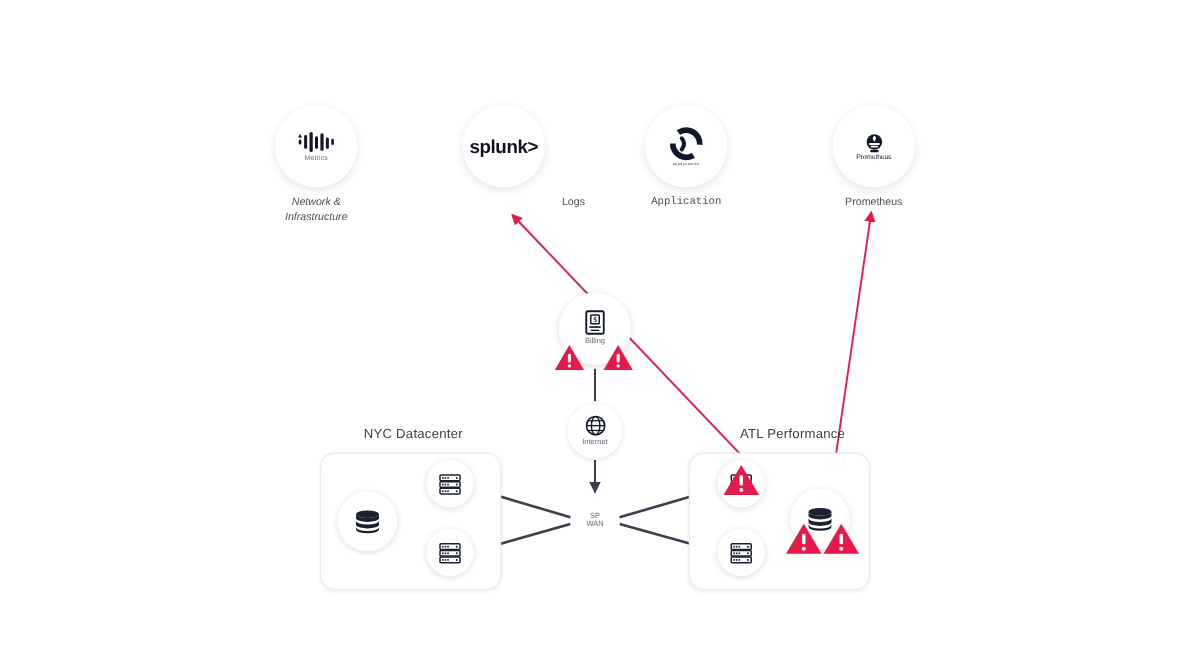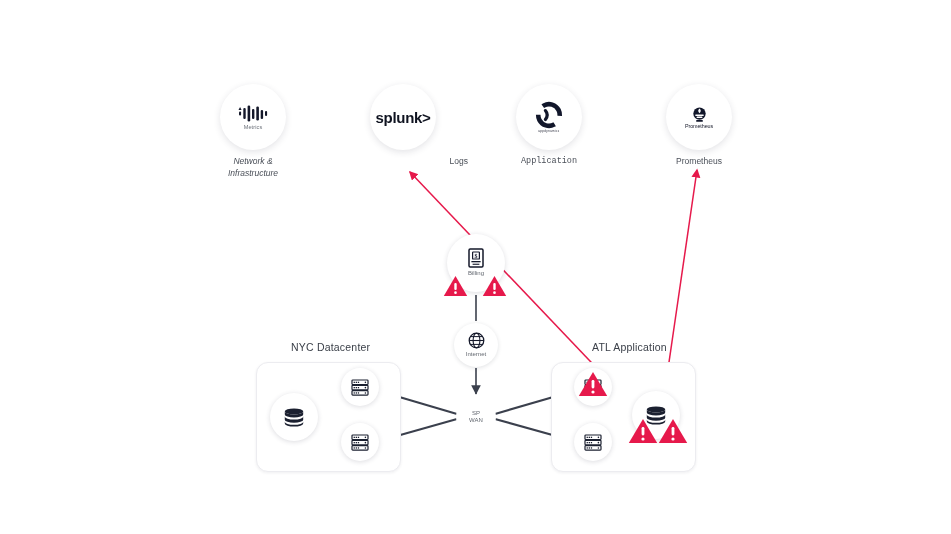--- a/index.html
+++ b/index.html
@@ -165,21 +165,21 @@
     <line x1="610" y1="437" x2="639" y2="427" stroke="#3b404d" stroke-width="2.1"></line>
 
     <line x1="648" y1="422" x2="410" y2="172" stroke="#E6194B" stroke-width="1.5" marker-end="url(#arrowRed)"></line>
     <line x1="660" y1="424" x2="697" y2="170" stroke="#E6194B" stroke-width="1.5" marker-end="url(#arrowRed)"></line>
   </svg>
 
   <div class="dc-box" style="left:256px; top:362px; width:143px; height:108px;"></div>
   <div class="dc-label" style="left:291px; top:341px;text-align:center;">NYC Datacenter</div>
 
   <div class="dc-box" style="left:551px; top:362px; width:143px; height:108px;"></div>
-  <div class="dc-label" style="left:592px; top:341px;">ATL Application</div>
+  <div class="dc-label" style="left:592px; top:341px;">ATL Performance</div>
 
   <div class="tool" style="left:220px; top:84px;">
     <span>
       <svg width="30" height="17" viewBox="0 0 30 17">
         <g fill="#14182a">
           <rect x="1" y="6.5" width="2.1" height="4" rx="1"></rect>
           <path d="M2.05 2 L3.6 5 L0.5 5 Z"></path>
           <rect x="5.3" y="3" width="2.4" height="11" rx="1.1"></rect>
           <rect x="9.6" y="0.5" width="2.6" height="16" rx="1.2"></rect>
           <rect x="14" y="4" width="2.4" height="10" rx="1.1"></rect>

